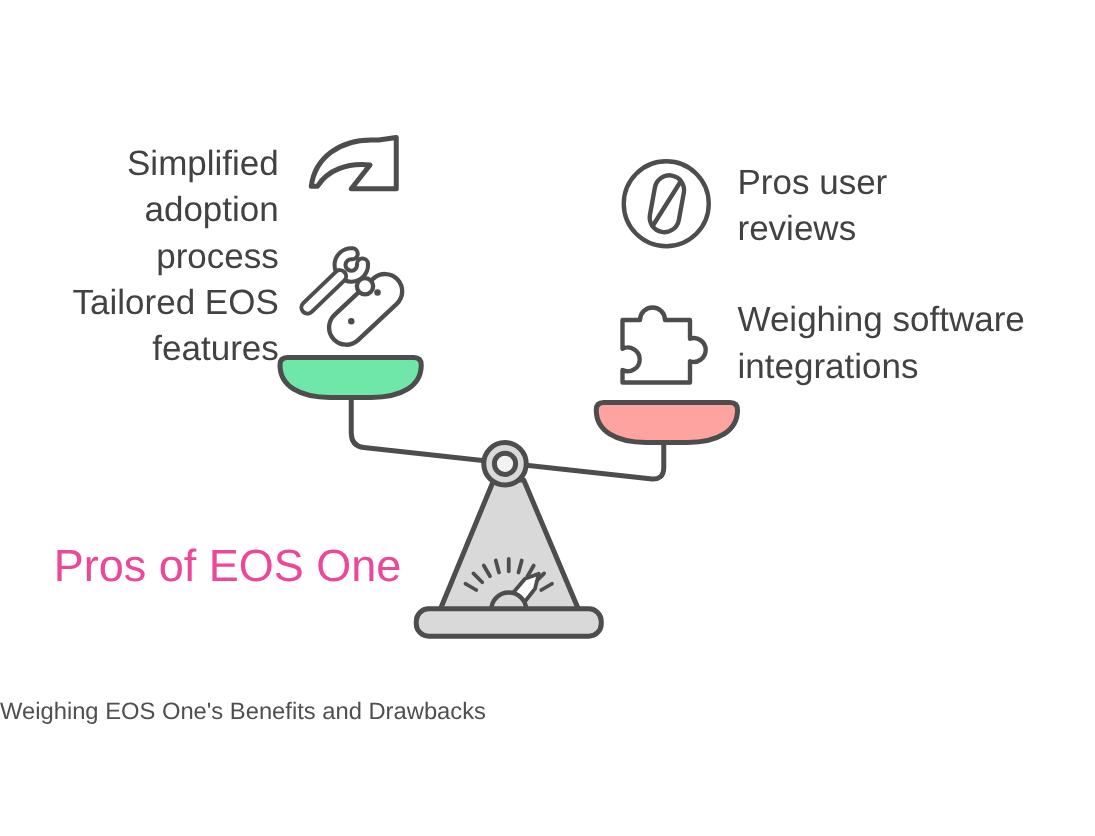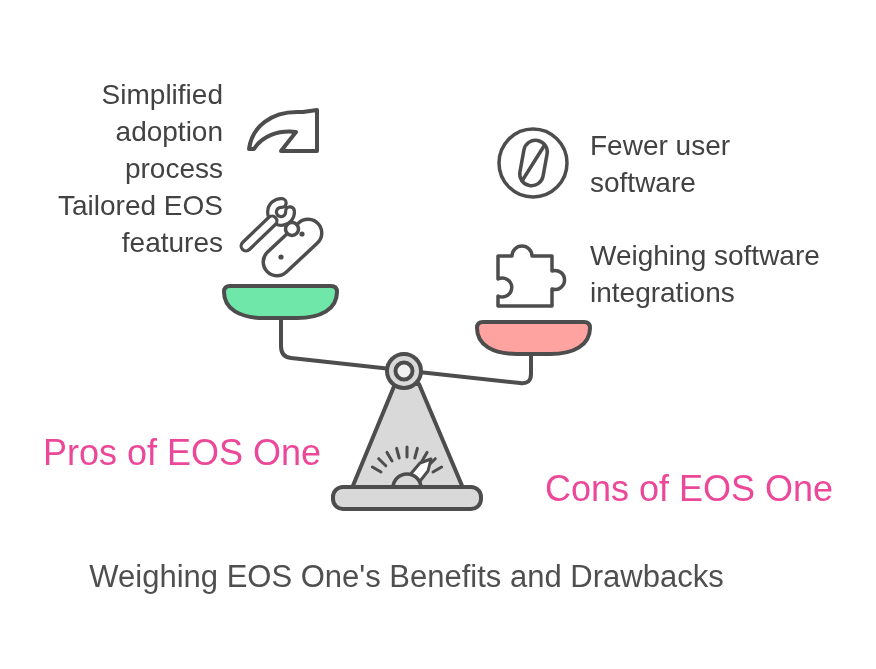--- a/index.html
+++ b/index.html
@@ -1,21 +1,21 @@
 <!DOCTYPE html>
 <html><head>
 <meta charset="utf-8">
 <style>
   html,body{margin:0;padding:0;}
   body{background:#ffffff;font-family:"Liberation Sans", sans-serif;}
   .stage{position:relative;width:876px;height:669px;background:#ffffff;overflow:hidden;}
   .item-text{position:absolute;font-size:28px;line-height:37px;color:#424242;}
-  .right-al{text-align:right;}
+  .right-al{text-align:right;margin-top:36px;}
   .side-label{position:absolute;font-size:36px;color:#ec4899;white-space:nowrap;text-align:center;}
-  .title{position:absolute;left:0;top:559px;width:813px;text-align:center;font-size:31px;color:#4f4f4f;white-space:nowrap;}
+  .title{position:absolute;left:0;top:559px;width:813px;text-align:left;font-size:19px;color:#4f4f4f;white-space:nowrap;}
   svg{position:absolute;left:0;top:0;}
 </style>
 </head>
 <body>
 
 <div class="stage">
 
   <svg width="876" height="669" viewBox="0 0 876 669">
 
     <g>
@@ -80,22 +80,21 @@
 
     <g>
       <path d="M498,256 L512,256 A9.5 9.5 0 1 1 532,256 L552,256 L552,271 A9.5 9.5 0 1 1 552,289 L552,306 L498,306 L498,296 A9.5 9.5 0 1 0 498,279 Z" fill="#ffffff" stroke="#4d4d4d" stroke-width="3.5" stroke-linejoin="round"></path>
     </g>
   </svg>
 
   <div class="item-text right-al" style="left:23px;top:76px;width:200px;">Simplified adoption process</div>
 
   <div class="item-text right-al" style="left:23px;top:187px;width:200px;">Tailored EOS features</div>
 
-  <div class="item-text" style="left:590px;top:127px;width:160px;">Fewer user software</div>
+  <div class="item-text" style="left:590px;top:127px;width:160px;">Pros user reviews</div>
 
   <div class="item-text" style="left:590px;top:237px;width:240px;">Weighing software integrations</div>
 
   <div class="side-label" style="left:43px;top:432px;">Pros of EOS One</div>
 
-  <div class="side-label" style="left:545px;top:468px;">Cons of EOS One</div>
 
   <div class="title">Weighing EOS One's Benefits and Drawbacks</div>
 </div>
 
 </body></html>

